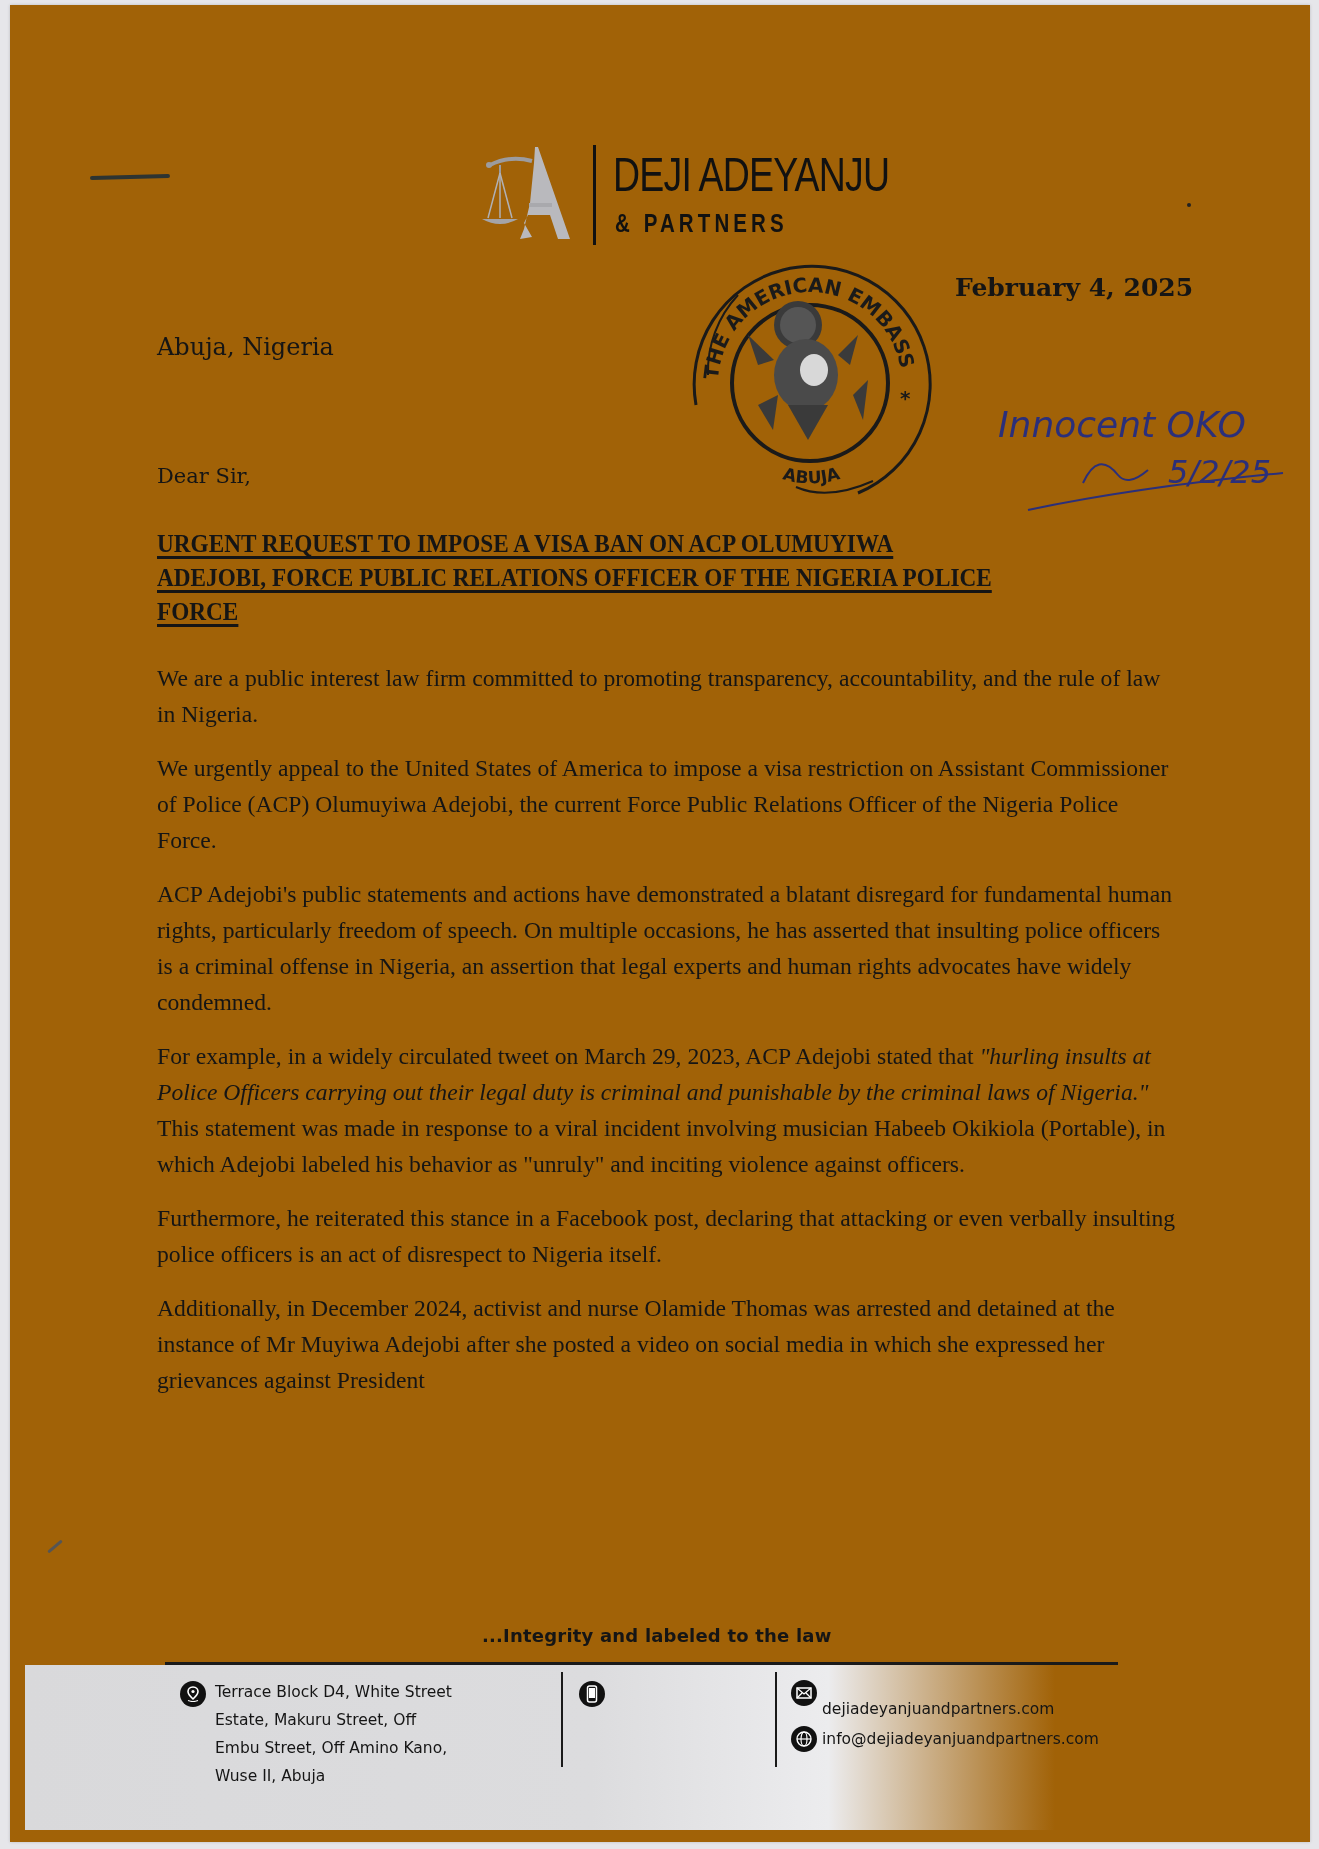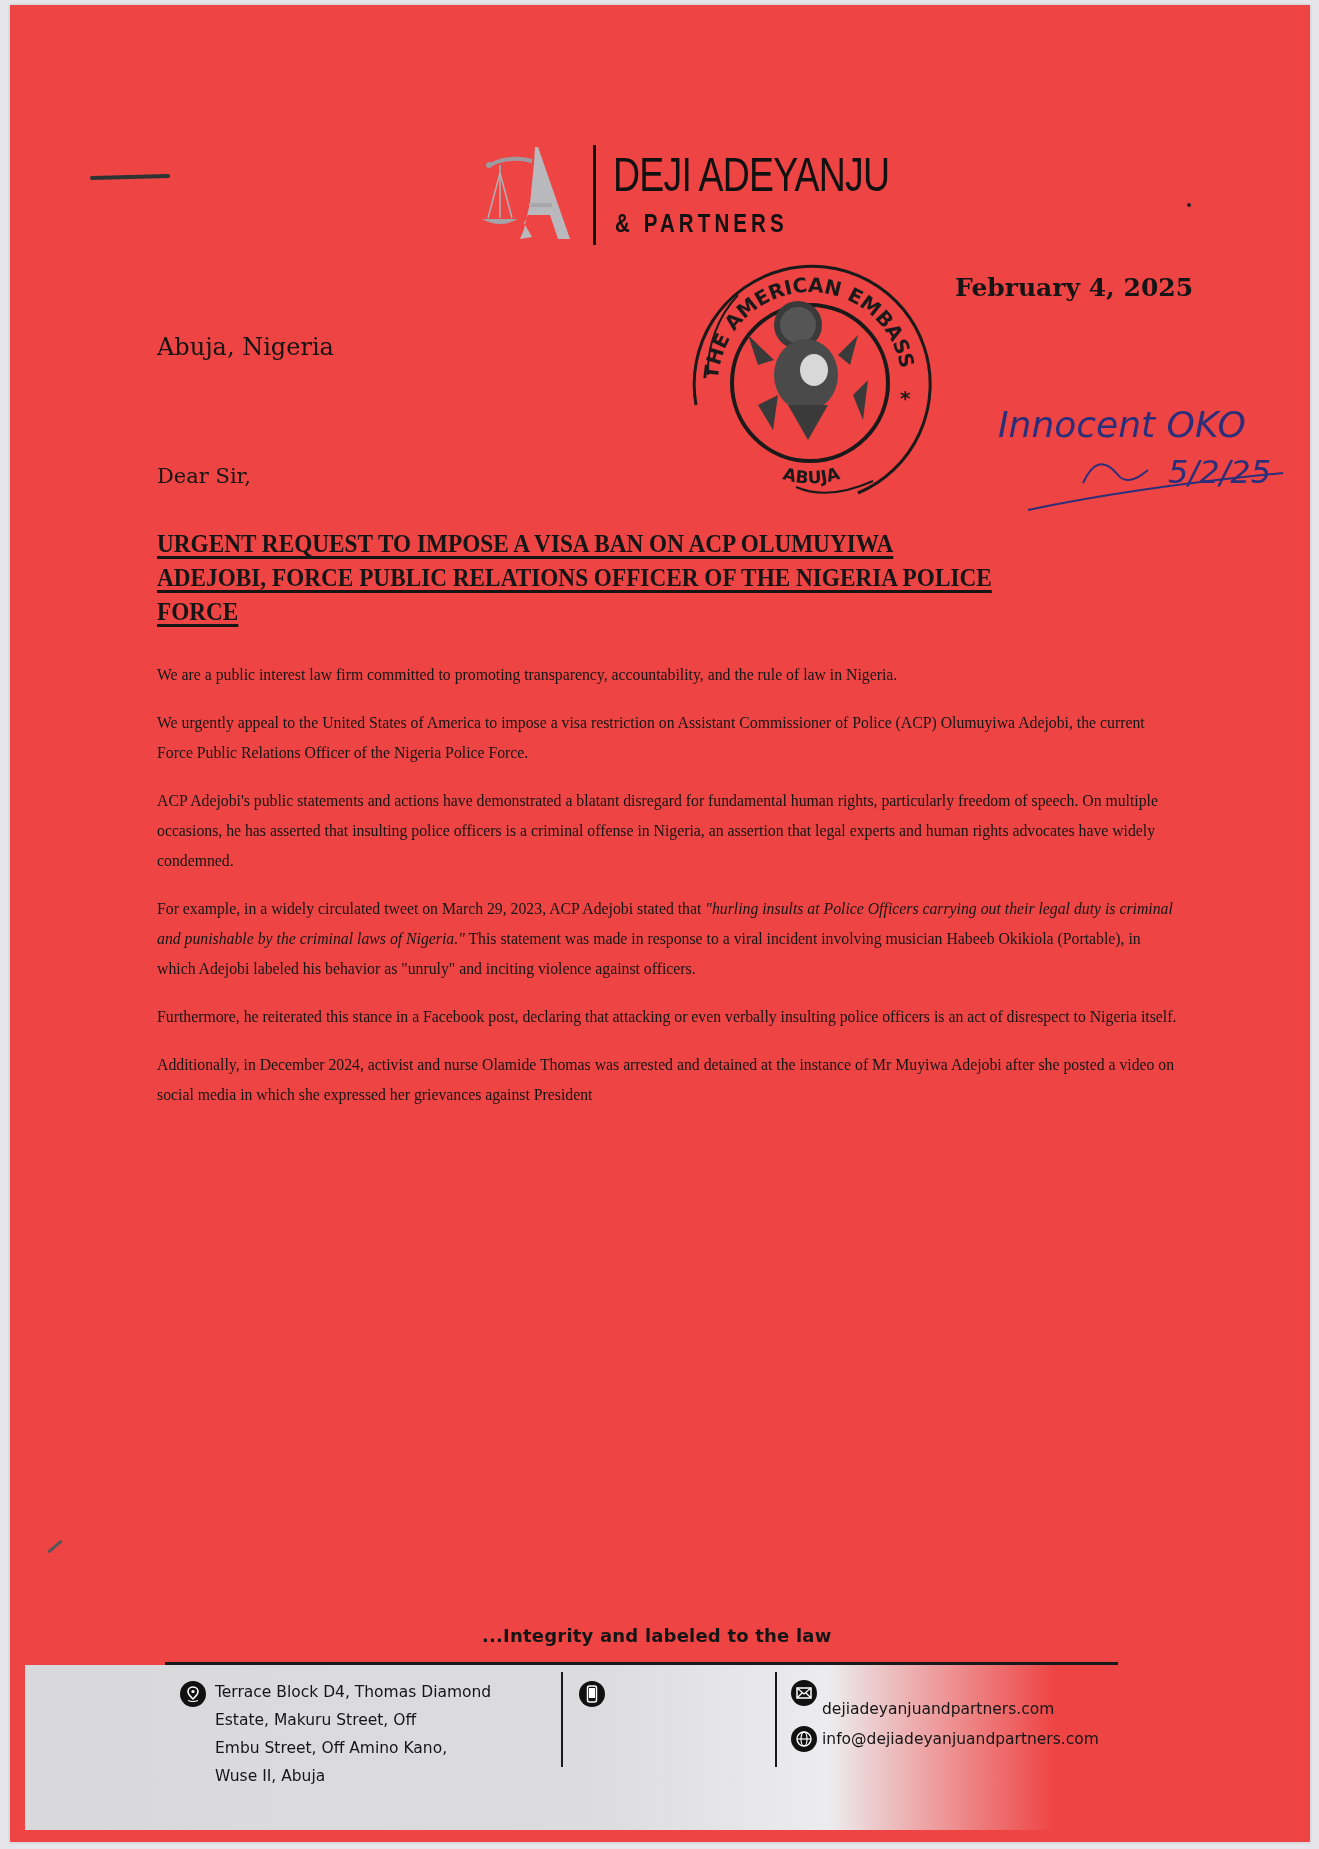--- a/index.html
+++ b/index.html
@@ -1,17 +1,17 @@
 <!DOCTYPE html>
 <html><head>
 <meta charset="utf-8">
 <style>
   html,body{margin:0;padding:0;}
   body{width:1319px;height:1849px;background:#e6e6ea;position:relative;overflow:hidden;font-family:"DejaVu Serif",serif;color:#151515;}
-  .page{position:absolute;left:10px;top:5px;width:1300px;height:1837px;background:#ef4444;box-shadow:0 0 3px rgba(0,0,0,.18);}
+  .page{position:absolute;left:10px;top:5px;width:1300px;height:1837px;background:#a16207;box-shadow:0 0 3px rgba(0,0,0,.18);}
   .abs{position:absolute;}
   
   .logo-mark{left:470px;top:138px;width:95px;height:100px;}
   .logo-divider{left:583px;top:140px;width:3px;height:100px;background:#111;}
   .brand-name{left:603px;top:146px;font-family:"Liberation Sans",sans-serif;font-size:48px;font-weight:400;letter-spacing:-1px;transform:scaleX(.78);transform-origin:left top;white-space:nowrap;color:#111;line-height:1;}
   .brand-sub{left:605px;top:206px;font-family:"Liberation Sans",sans-serif;font-size:25px;font-weight:700;letter-spacing:5px;transform:scaleX(.82);transform-origin:left top;white-space:nowrap;color:#111;line-height:1;}
   .stray-top{left:80px;top:170px;width:80px;height:4px;background:#2d3432;border-radius:2px;transform:rotate(-1.5deg);}
   .stray-left{left:36px;top:1540px;width:18px;height:3px;background:#555;transform:rotate(-40deg);border-radius:2px;}
   .dot-tr{left:1177px;top:198px;width:4px;height:4px;background:#222;border-radius:50%;}
   
@@ -20,21 +20,21 @@
   .addr{left:147px;top:326px;font-size:24px;line-height:33px;white-space:nowrap;}
   .addr .b{font-weight:700;}
   .salutation{left:147px;top:459px;font-size:21px;}
   
   .stamp{left:668px;top:250px;width:265px;height:255px;}
   .handwriting{left:978px;top:390px;width:310px;height:140px;}
   
   .subject{left:147px;top:522px;width:1040px;font-family:"Liberation Serif",serif;font-weight:700;font-size:25px;line-height:34px;transform:scaleX(.93);transform-origin:left top;}
   .subject span{text-decoration:underline;text-decoration-thickness:3px;text-underline-offset:4px;}
   
-  .body{left:147px;top:655px;width:1040px;font-family:"Liberation Serif",serif;font-size:16px;line-height:30px;}
+  .body{left:147px;top:655px;width:1040px;font-family:"Liberation Serif",serif;font-size:24px;line-height:36px;}
   .body p{margin:0 0 18px 0;transform:scaleX(.985);transform-origin:left top;}
   .body em{font-style:italic;}
   
   .tagline{left:472px;top:1620px;font-family:"DejaVu Sans",sans-serif;font-weight:700;font-size:18px;white-space:nowrap;letter-spacing:.2px;}
   .foot-rule{left:155px;top:1657px;width:953px;height:3px;background:#1a1a1a;}
   .foot-band{left:15px;top:1660px;width:1030px;height:165px;background:linear-gradient(90deg,#d9d9db 0%,#dcdcde 55%,#ececee 78%,rgba(253,253,253,0) 100%);}
   .foot-col{font-family:"DejaVu Sans",sans-serif;font-size:15.5px;line-height:28px;color:#151515;}
   .foot-addr{left:205px;top:1673px;width:300px;}
   .foot-phone{left:605px;top:1673px;width:140px;}
   .foot-web{left:812px;top:1673px;width:340px;}
@@ -142,21 +142,21 @@
   <div class="abs foot-rule"></div>
 
   <div class="abs ficon ico-pin">
     <svg width="14" height="16" viewBox="0 0 14 16">
         <path d="M7 1 C3.5 1 2 3.5 2 5.5 C2 8.5 7 13 7 13 C7 13 12 8.5 12 5.5 C12 3.5 10.5 1 7 1 Z" fill="none" stroke="#fff" stroke-width="1.6"></path>
         <circle cx="7" cy="5.5" r="1.6" fill="#fff"></circle>
         <path d="M2 14.5 Q7 16.5 12 14.5" stroke="#fff" stroke-width="1.2" fill="none"></path>
       </svg>
   </div>
   <div class="abs foot-col foot-addr">
-    <div>Terrace Block D4, Thomas Diamond</div>
+    <div>Terrace Block D4, White Street</div>
     <div>Estate, Makuru Street, Off</div>
     <div>Embu Street, Off Amino Kano,</div>
     <div>Wuse II, Abuja</div>
   </div>
   <div class="abs fdiv fdiv1"></div>
 
   <div class="abs ficon ico-phone">
     <svg width="12" height="18" viewBox="0 0 12 18">
         <rect x="1.5" y="1" width="9" height="16" rx="2" fill="none" stroke="#fff" stroke-width="1.5"></rect>
         <rect x="3" y="3" width="6" height="10" fill="#fff"></rect>

